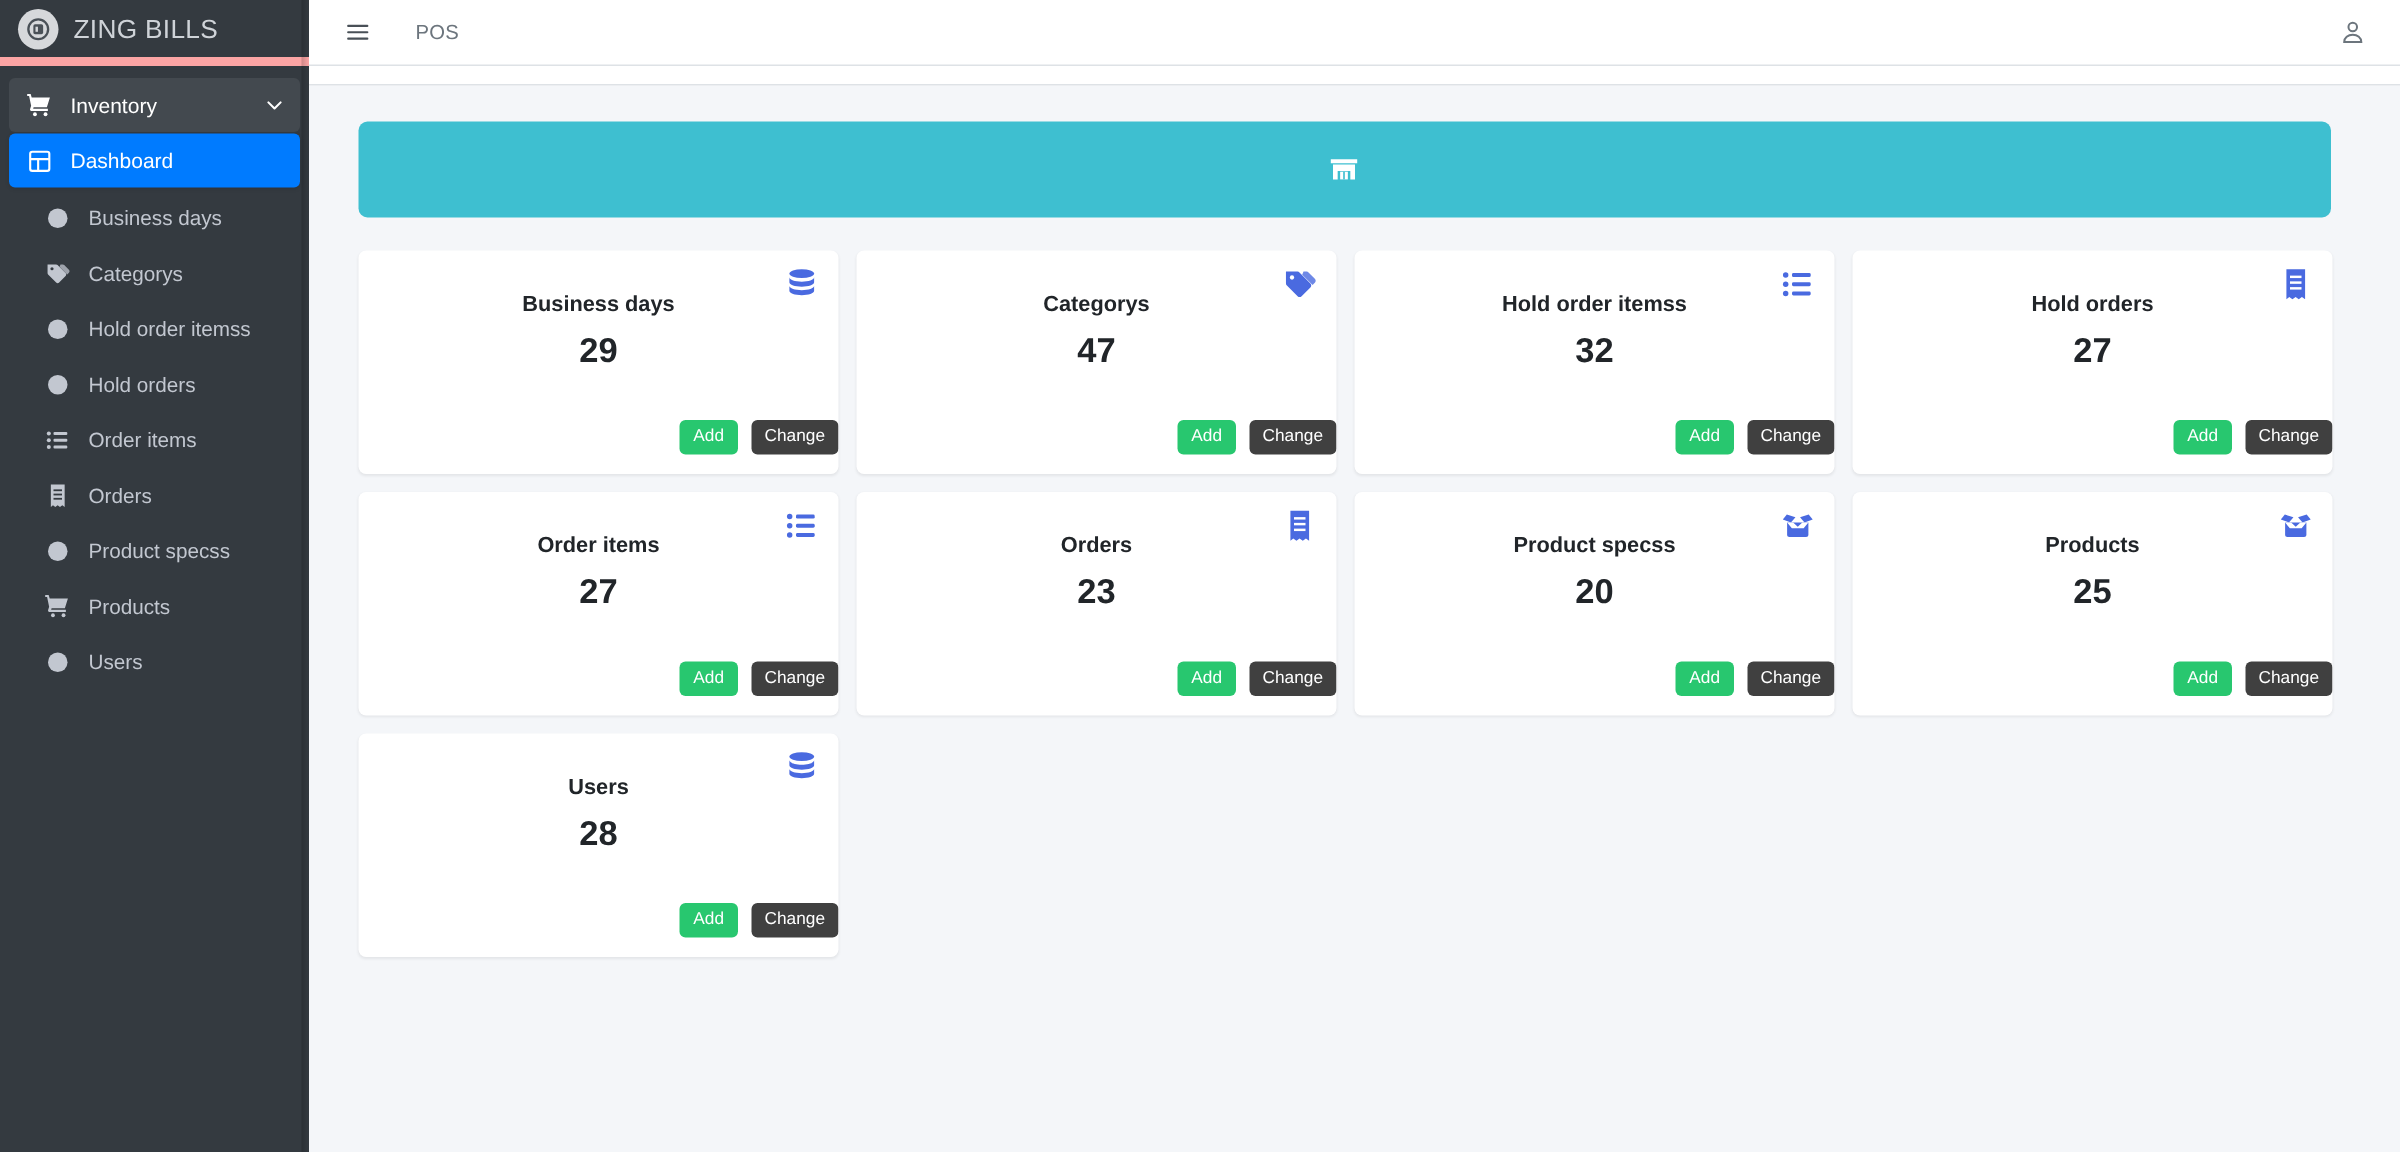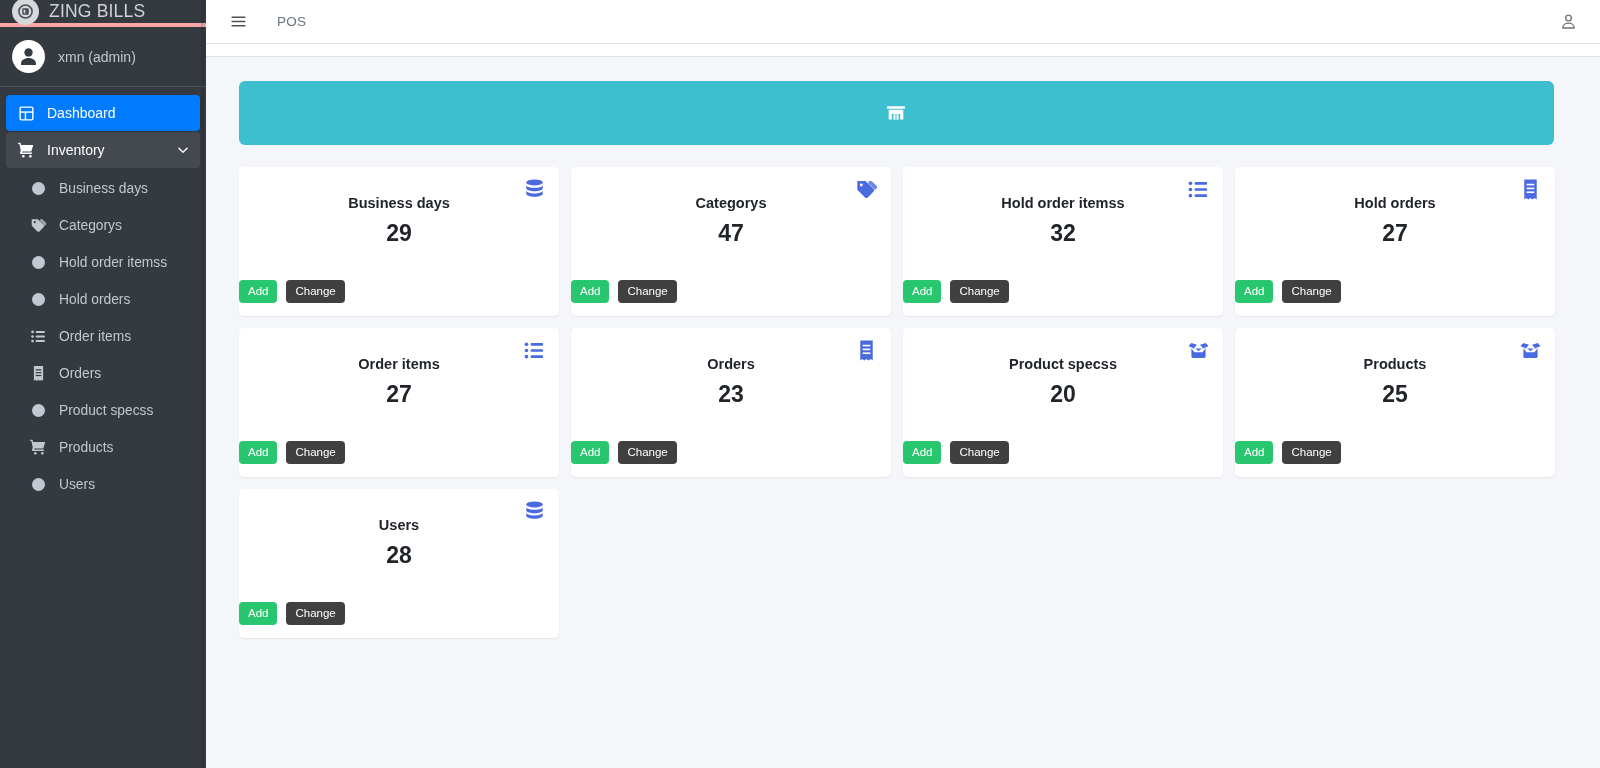--- a/index.html
+++ b/index.html
@@ -35,26 +35,26 @@
   }
   .sidebar::after {
     content: "";
     position: absolute;
     right: 0; top: 0;
     width: 5px; height: 768px;
     background: linear-gradient(to right, rgba(0,0,0,0.18), rgba(0,0,0,0.0));
   }
 
   .brand {
-    height: 27px;
+    height: 44px;
     display: flex;
     align-items: center;
     gap: 10px;
     padding: 0 12px;
-    border-bottom: 4px solid #fca5a5;
+    border-bottom: 6px solid #fca5a5;
     flex-shrink: 0;
   }
   .brand-logo {
     width: 27px; height: 27px;
     border-radius: 50%;
     background: #d6d8db;
     display: flex;
     align-items: center;
     justify-content: center;
     flex-shrink: 0;
@@ -246,23 +246,23 @@
   .card-count {
     margin-top: 9px;
     font-size: 23px;
     font-weight: bold;
     color: #212529;
     text-align: right;
   }
   .card-actions {
     position: absolute;
     bottom: 13px;
-    left: 0; right: 12px;
-    display: flex;
-    justify-content: flex-start;
+    left: 0; right: 0;
+    display: flex;
+    justify-content: flex-end;
     gap: 9px;
   }
   .btn {
     border: none;
     border-radius: 4px;
     font-size: 11.5px;
     color: #ffffff;
     padding: 5px 9px;
     cursor: pointer;
     font-family: "Liberation Sans", sans-serif;
@@ -282,57 +282,48 @@
       <span class="brand-logo">
         <svg width="17" height="17" viewBox="0 0 24 24" fill="#495057">
           <path d="M12 1.6A10.4 10.4 0 1 0 12 22.4 10.4 10.4 0 0 0 12 1.6zm0 2.2a8.2 8.2 0 1 1 0 16.4 8.2 8.2 0 0 1 0-16.4z"></path>
           <rect x="7.4" y="7.4" width="9.2" height="9.2" rx="1.6"></rect>
           <rect x="9.4" y="9.6" width="2.3" height="4.8" fill="#d6d8db"></rect>
         </svg>
       </span>
       <span class="brand-title">ZING BILLS</span>
     </div>
 
-    <div class="user-panel">
-      <span class="user-avatar">
-        <svg width="27" height="27" viewBox="0 0 24 24" fill="#343a40">
-          <circle cx="12" cy="8.4" r="3.7"></circle>
-          <path d="M12 13.4c-3.6 0-6.6 2.1-6.6 4.7v1.4h13.2v-1.4c0-2.6-3-4.7-6.6-4.7z"></path>
-        </svg>
-      </span>
-      <span class="user-name">xmn (admin)</span>
-    </div>
 
     <nav class="nav">
-
-      <div class="nav-item active">
-        <span class="nav-icon">
-          <svg width="17" height="17" viewBox="0 0 24 24" fill="none" stroke="#ffffff" stroke-width="2">
-            <rect x="3" y="3" width="18" height="18" rx="2"></rect>
-            <line x1="3" y1="10" x2="21" y2="10"></line>
-            <line x1="10.5" y1="10" x2="10.5" y2="21"></line>
-          </svg>
-        </span>
-        <span class="nav-label">Dashboard</span>
-      </div>
 
       <div class="nav-item open">
         <span class="nav-icon">
           <svg width="18" height="18" viewBox="0 0 24 24" fill="#ffffff">
             <path d="M1.5 2.2h3.1l.9 3.1h16.2l-2.7 8.6H7.2l-.4 1.5h13.1v1.9H5.2c-.9 0-1.4-.9-1.1-1.7l.9-3L3.2 4.1H1.5z"></path>
             <circle cx="8.4" cy="20.2" r="1.7"></circle>
             <circle cx="17.8" cy="20.2" r="1.7"></circle>
           </svg>
         </span>
         <span class="nav-label">Inventory</span>
         <span class="nav-chevron">
           <svg width="14" height="14" viewBox="0 0 24 24" fill="none" stroke="#ffffff" stroke-width="2.4" stroke-linecap="round" stroke-linejoin="round">
             <polyline points="5,9 12,16 19,9"></polyline>
           </svg>
         </span>
+      </div>
+
+      <div class="nav-item active">
+        <span class="nav-icon">
+          <svg width="17" height="17" viewBox="0 0 24 24" fill="none" stroke="#ffffff" stroke-width="2">
+            <rect x="3" y="3" width="18" height="18" rx="2"></rect>
+            <line x1="3" y1="10" x2="21" y2="10"></line>
+            <line x1="10.5" y1="10" x2="10.5" y2="21"></line>
+          </svg>
+        </span>
+        <span class="nav-label">Dashboard</span>
       </div>
 
       <div class="nav-sub">
 
         <div class="nav-item">
           <span class="nav-icon">
               <span class="dot"></span>
             </span>
           <span class="nav-label">Business days</span>
         </div>

